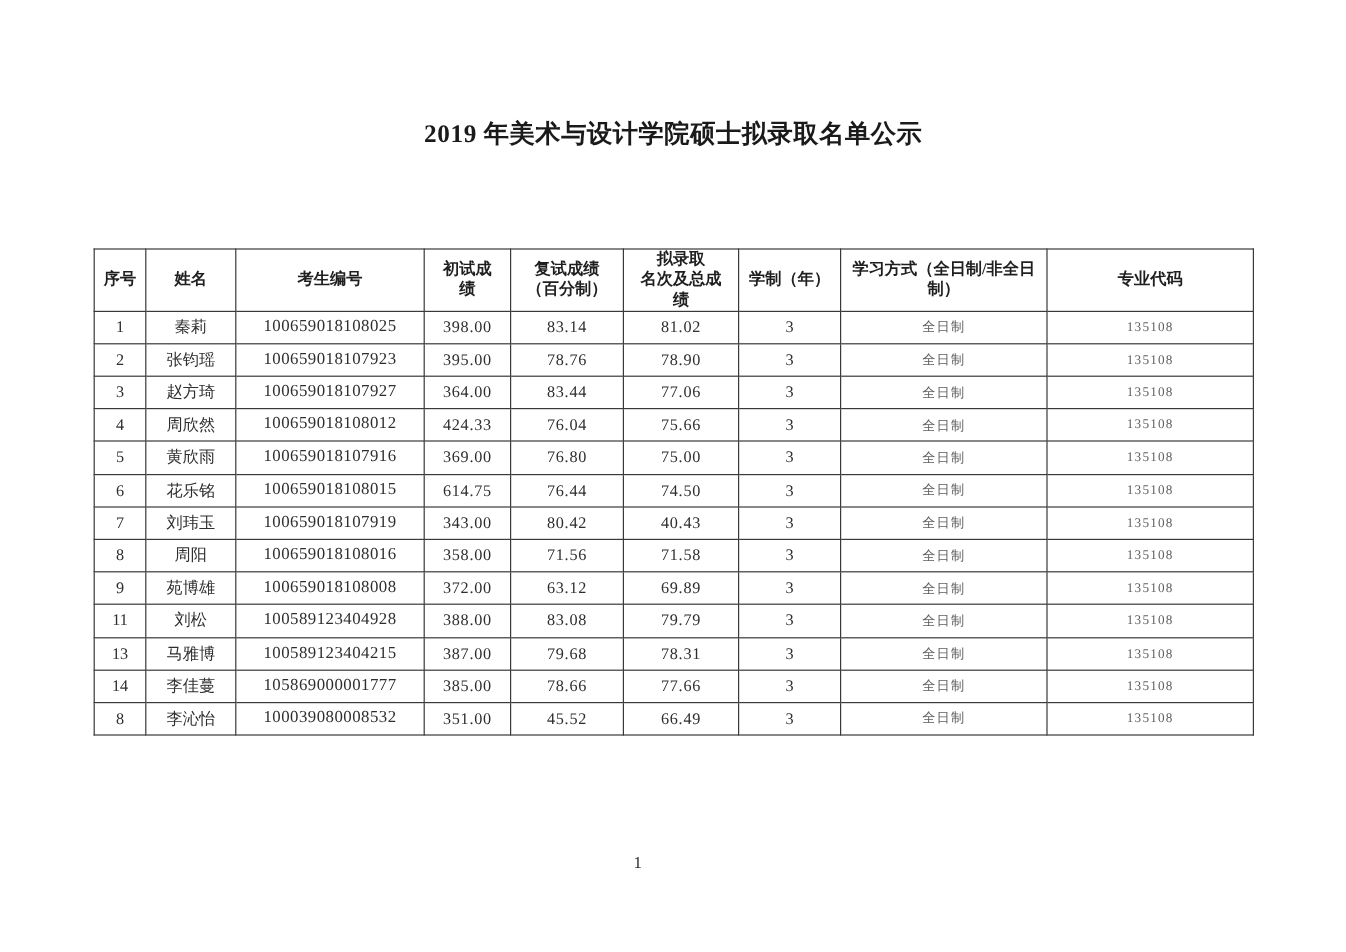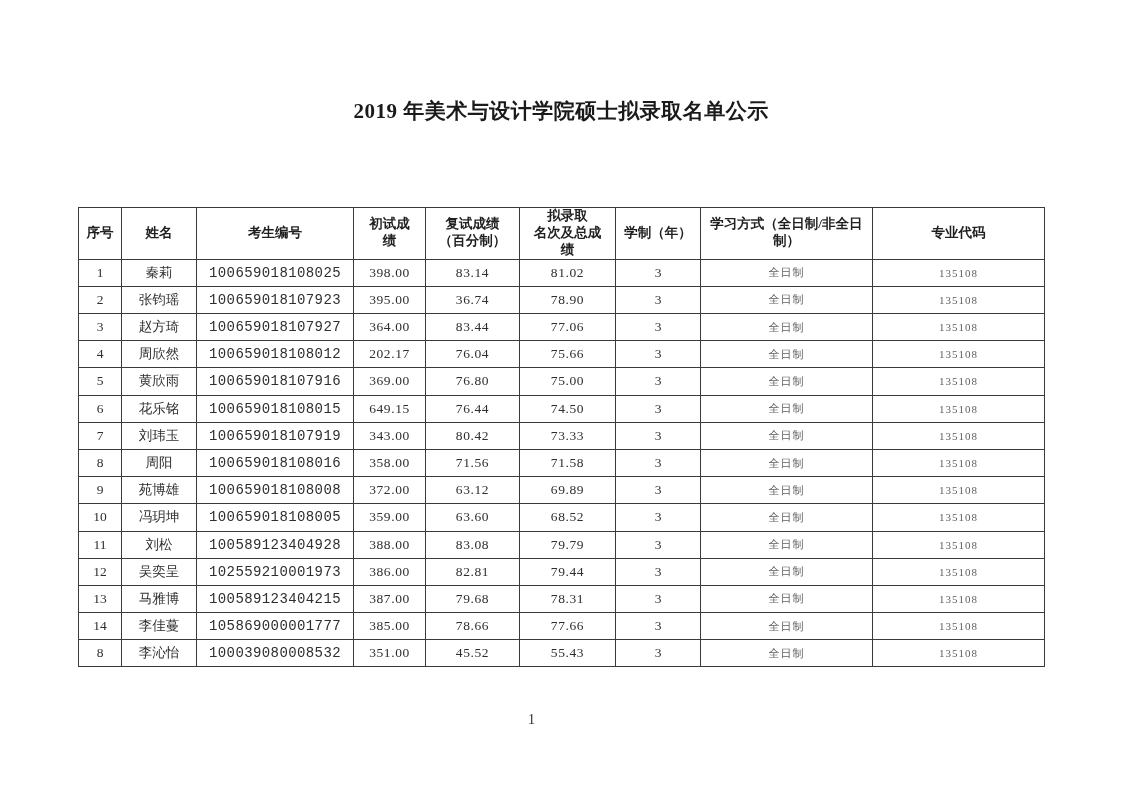--- a/index.html
+++ b/index.html
@@ -57,21 +57,20 @@
     color: #1f1f1f;
   }
   .admission-table td {
     height: 26.2px;
     font-size: 13.5px;
     color: #2e2e2e;
   }
   .admission-table td.col-candidate_no {
     font-size: 14px;
     letter-spacing: 0.4px;
-    font-family: Liberation Mono, monospace;
   }
   .admission-table td.col-initial_score,
   .admission-table td.col-retest_score,
   .admission-table td.col-rank_total {
     letter-spacing: 0.6px;
   }
   .admission-table td.col-study_mode,
   .admission-table td.col-major_code {
     font-size: 11px;
     color: #5f5f5f;
@@ -131,42 +130,42 @@
           <td class="col-rank_total">81.02</td>
           <td class="col-duration_years">3</td>
           <td class="col-study_mode">全日制</td>
           <td class="col-major_code">135108</td>
         </tr>
         <tr>
           <td class="col-index">2</td>
           <td class="col-name">张钧瑶</td>
           <td class="col-candidate_no">100659018107923</td>
           <td class="col-initial_score">395.00</td>
-          <td class="col-retest_score">36.74</td>
+          <td class="col-retest_score">78.76</td>
           <td class="col-rank_total">78.90</td>
           <td class="col-duration_years">3</td>
           <td class="col-study_mode">全日制</td>
           <td class="col-major_code">135108</td>
         </tr>
         <tr>
           <td class="col-index">3</td>
           <td class="col-name">赵方琦</td>
           <td class="col-candidate_no">100659018107927</td>
           <td class="col-initial_score">364.00</td>
           <td class="col-retest_score">83.44</td>
           <td class="col-rank_total">77.06</td>
           <td class="col-duration_years">3</td>
           <td class="col-study_mode">全日制</td>
           <td class="col-major_code">135108</td>
         </tr>
         <tr>
           <td class="col-index">4</td>
           <td class="col-name">周欣然</td>
           <td class="col-candidate_no">100659018108012</td>
-          <td class="col-initial_score">202.17</td>
+          <td class="col-initial_score">424.33</td>
           <td class="col-retest_score">76.04</td>
           <td class="col-rank_total">75.66</td>
           <td class="col-duration_years">3</td>
           <td class="col-study_mode">全日制</td>
           <td class="col-major_code">135108</td>
         </tr>
         <tr>
           <td class="col-index">5</td>
           <td class="col-name">黄欣雨</td>
           <td class="col-candidate_no">100659018107916</td>
@@ -174,34 +173,34 @@
           <td class="col-retest_score">76.80</td>
           <td class="col-rank_total">75.00</td>
           <td class="col-duration_years">3</td>
           <td class="col-study_mode">全日制</td>
           <td class="col-major_code">135108</td>
         </tr>
         <tr>
           <td class="col-index">6</td>
           <td class="col-name">花乐铭</td>
           <td class="col-candidate_no">100659018108015</td>
-          <td class="col-initial_score">649.15</td>
+          <td class="col-initial_score">614.75</td>
           <td class="col-retest_score">76.44</td>
           <td class="col-rank_total">74.50</td>
           <td class="col-duration_years">3</td>
           <td class="col-study_mode">全日制</td>
           <td class="col-major_code">135108</td>
         </tr>
         <tr>
           <td class="col-index">7</td>
           <td class="col-name">刘玮玉</td>
           <td class="col-candidate_no">100659018107919</td>
           <td class="col-initial_score">343.00</td>
           <td class="col-retest_score">80.42</td>
-          <td class="col-rank_total">73.33</td>
+          <td class="col-rank_total">40.43</td>
           <td class="col-duration_years">3</td>
           <td class="col-study_mode">全日制</td>
           <td class="col-major_code">135108</td>
         </tr>
         <tr>
           <td class="col-index">8</td>
           <td class="col-name">周阳</td>
           <td class="col-candidate_no">100659018108016</td>
           <td class="col-initial_score">358.00</td>
           <td class="col-retest_score">71.56</td>
@@ -215,53 +214,31 @@
           <td class="col-name">苑博雄</td>
           <td class="col-candidate_no">100659018108008</td>
           <td class="col-initial_score">372.00</td>
           <td class="col-retest_score">63.12</td>
           <td class="col-rank_total">69.89</td>
           <td class="col-duration_years">3</td>
           <td class="col-study_mode">全日制</td>
           <td class="col-major_code">135108</td>
         </tr>
         <tr>
-          <td class="col-index">10</td>
-          <td class="col-name">冯玥坤</td>
-          <td class="col-candidate_no">100659018108005</td>
-          <td class="col-initial_score">359.00</td>
-          <td class="col-retest_score">63.60</td>
-          <td class="col-rank_total">68.52</td>
-          <td class="col-duration_years">3</td>
-          <td class="col-study_mode">全日制</td>
-          <td class="col-major_code">135108</td>
-        </tr>
-        <tr>
           <td class="col-index">11</td>
           <td class="col-name">刘松</td>
           <td class="col-candidate_no">100589123404928</td>
           <td class="col-initial_score">388.00</td>
           <td class="col-retest_score">83.08</td>
           <td class="col-rank_total">79.79</td>
           <td class="col-duration_years">3</td>
           <td class="col-study_mode">全日制</td>
           <td class="col-major_code">135108</td>
         </tr>
         <tr>
-          <td class="col-index">12</td>
-          <td class="col-name">吴奕呈</td>
-          <td class="col-candidate_no">102559210001973</td>
-          <td class="col-initial_score">386.00</td>
-          <td class="col-retest_score">82.81</td>
-          <td class="col-rank_total">79.44</td>
-          <td class="col-duration_years">3</td>
-          <td class="col-study_mode">全日制</td>
-          <td class="col-major_code">135108</td>
-        </tr>
-        <tr>
           <td class="col-index">13</td>
           <td class="col-name">马雅博</td>
           <td class="col-candidate_no">100589123404215</td>
           <td class="col-initial_score">387.00</td>
           <td class="col-retest_score">79.68</td>
           <td class="col-rank_total">78.31</td>
           <td class="col-duration_years">3</td>
           <td class="col-study_mode">全日制</td>
           <td class="col-major_code">135108</td>
         </tr>
@@ -275,21 +252,21 @@
           <td class="col-duration_years">3</td>
           <td class="col-study_mode">全日制</td>
           <td class="col-major_code">135108</td>
         </tr>
         <tr>
           <td class="col-index">8</td>
           <td class="col-name">李沁怡</td>
           <td class="col-candidate_no">100039080008532</td>
           <td class="col-initial_score">351.00</td>
           <td class="col-retest_score">45.52</td>
-          <td class="col-rank_total">55.43</td>
+          <td class="col-rank_total">66.49</td>
           <td class="col-duration_years">3</td>
           <td class="col-study_mode">全日制</td>
           <td class="col-major_code">135108</td>
         </tr>
       </tbody>
   </table>
 
   <div class="page-number">1</div>
 </div>
 

